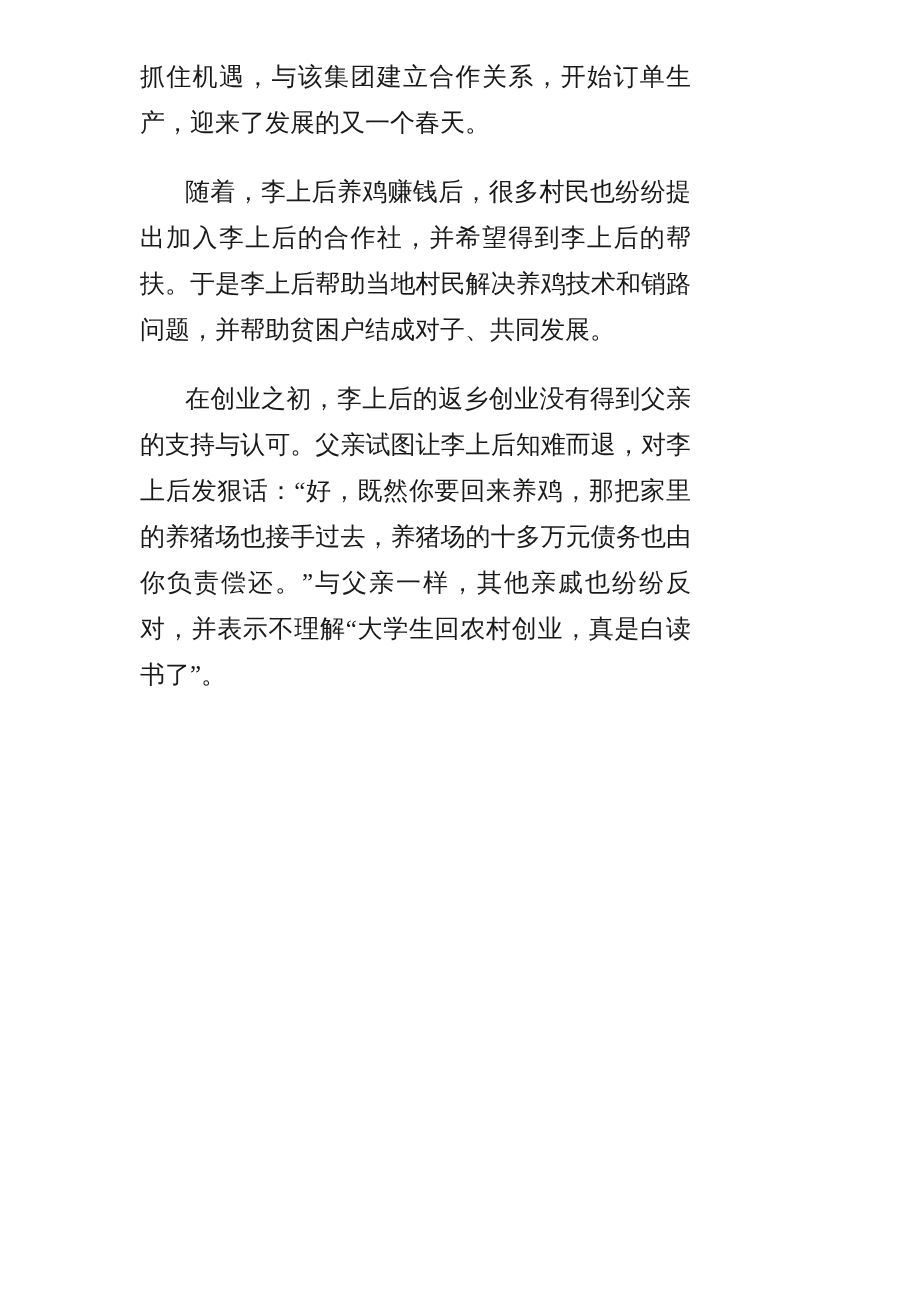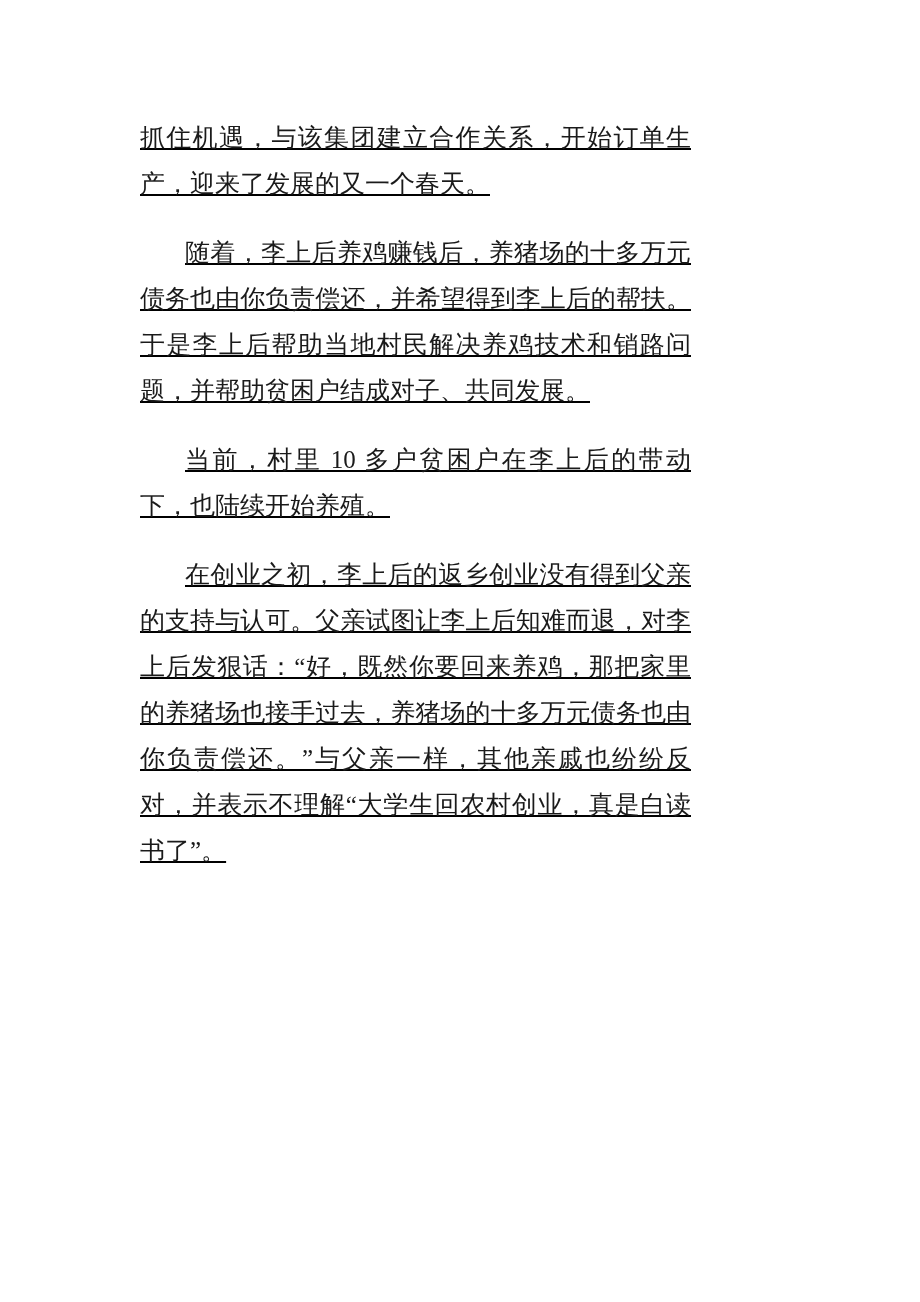--- a/index.html
+++ b/index.html
@@ -6,23 +6,22 @@
     margin: 0;
     padding: 0;
     background: #ffffff;
   }
   .page {
     position: relative;
     width: 843px;
     height: 1302px;
     box-sizing: border-box;
     background: #ffffff;
-    padding: 115px 152px 0 140px;
+    padding: 54px 152px 0 140px;
     overflow: hidden;
-    text-decoration: underline;
   }
   .para {
     margin: 0 0 23px 0;
     font-family: "Liberation Serif", "DejaVu Serif", serif;
     font-size: 25px;
     line-height: 46px;
     color: #1a1a1a;
     text-align: justify;
     text-indent: 45px;
     letter-spacing: 0px;
@@ -30,16 +29,15 @@
   }
   .para.no-indent {
     text-indent: 0;
   }
 </style>
 </head>
 <body>
 
 <div class="page">
   <p class="para no-indent">抓住机遇，与该集团建立合作关系，开始订单生产，迎来了发展的又一个春天。</p>
-  <p class="para">随着，李上后养鸡赚钱后，养猪场的十多万元债务也由你负责偿还，并希望得到李上后的帮扶。于是李上后帮助当地村民解决养鸡技术和销路问题，并帮助贫困户结成对子、共同发展。</p>
-  <p class="para">当前，村里 10 多户贫困户在李上后的带动下，也陆续开始养殖。</p>
+  <p class="para">随着，李上后养鸡赚钱后，很多村民也纷纷提出加入李上后的合作社，并希望得到李上后的帮扶。于是李上后帮助当地村民解决养鸡技术和销路问题，并帮助贫困户结成对子、共同发展。</p>
   <p class="para">在创业之初，李上后的返乡创业没有得到父亲的支持与认可。父亲试图让李上后知难而退，对李上后发狠话：“好，既然你要回来养鸡，那把家里的养猪场也接手过去，养猪场的十多万元债务也由你负责偿还。”与父亲一样，其他亲戚也纷纷反对，并表示不理解“大学生回农村创业，真是白读书了”。</p>
 </div>
 
 </body></html>

